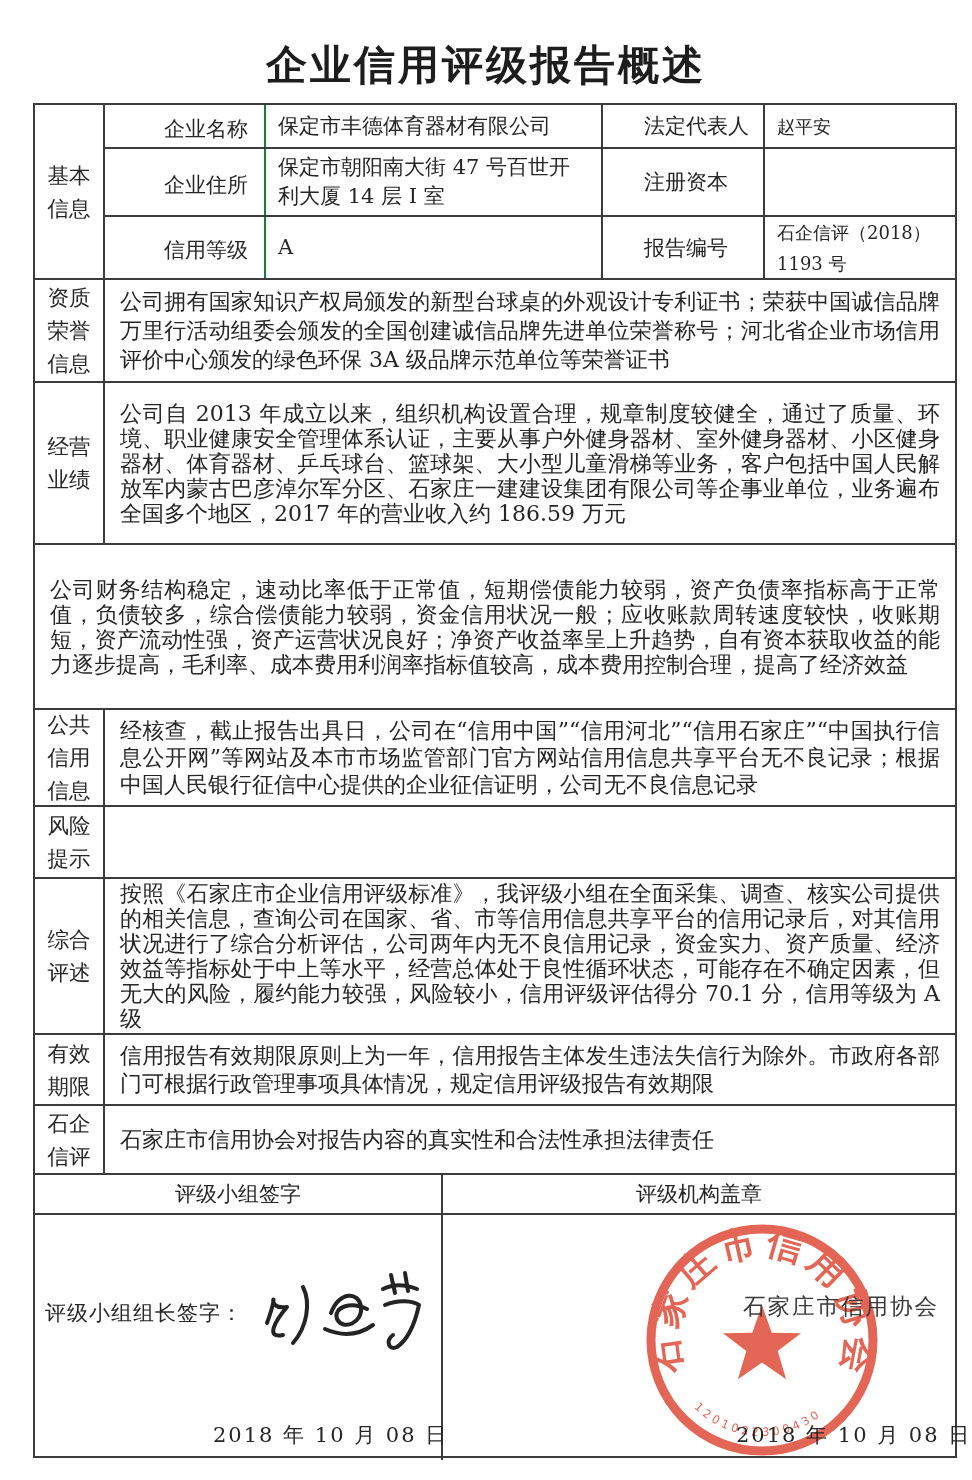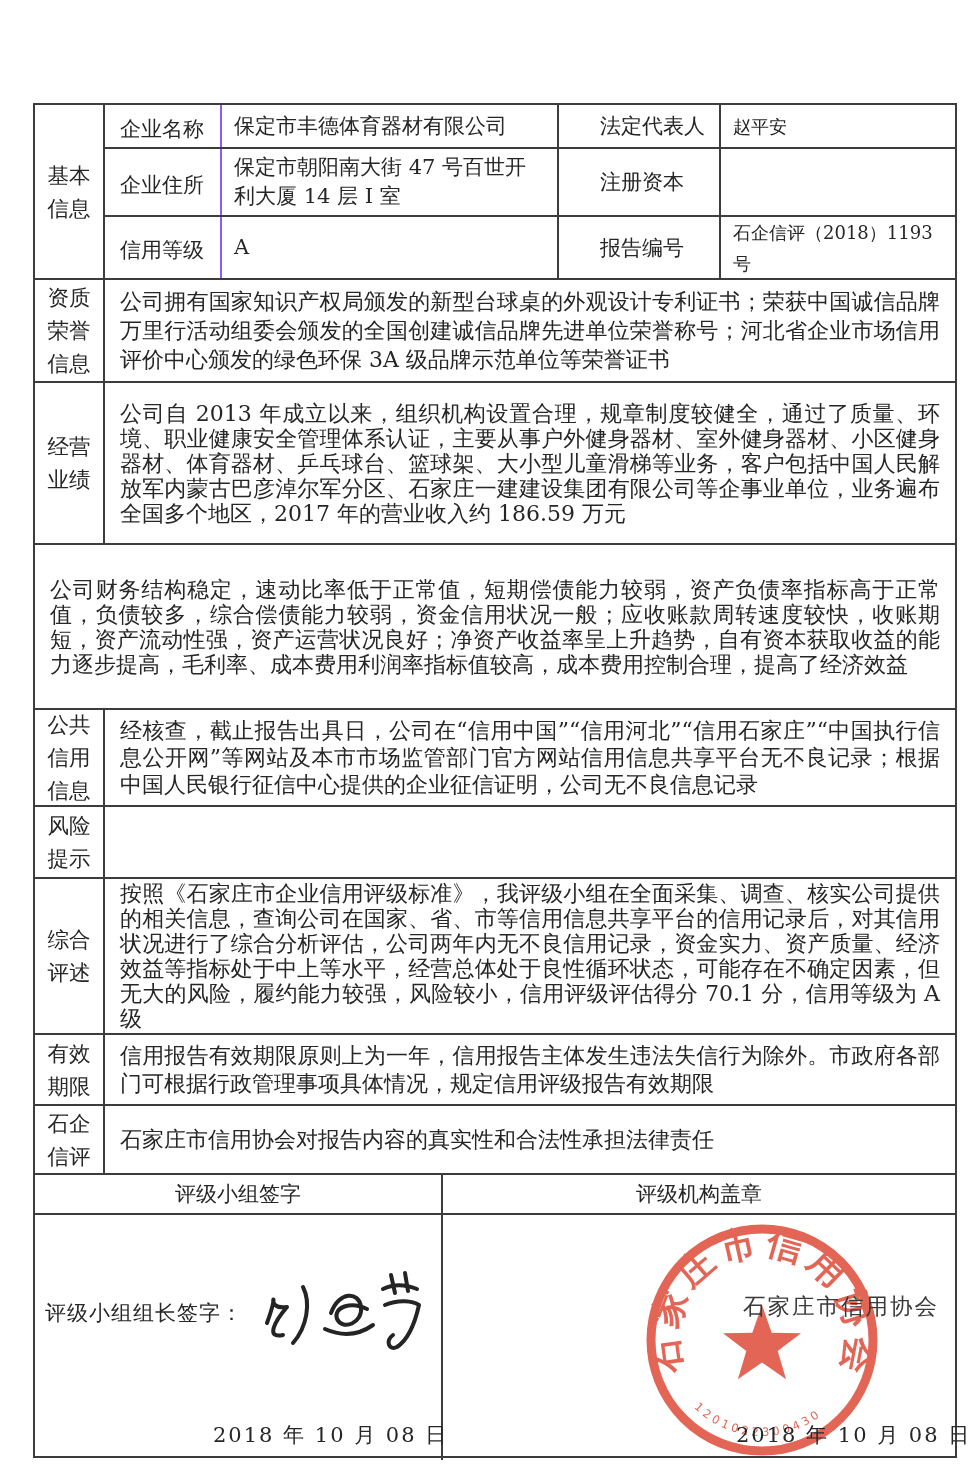--- a/index.html
+++ b/index.html
@@ -56,22 +56,22 @@
   .s2 .txt{line-height:25px;}
   .s3 .txt{line-height:27px;}
   .s4 .txt{line-height:26px;}
   .s5 .txt{line-height:25px;}
   .s6 .txt{line-height:28px;}
   .s7 .txt{line-height:26px;}
   
   .basicwrap{flex:1 1 auto;display:flex;flex-direction:column;}
   .brow{display:flex;border-bottom:2px solid #3c3c3c;box-sizing:border-box;}
   .brow:last-child{border-bottom:none;}
-  .bl{flex:0 0 117px;box-sizing:border-box;border-right:2px solid #8b5cf6;
-      display:flex;align-items:center;padding:5px 0 0 15px;font-size:21px;}
+  .bl{flex:0 0 117px;box-sizing:border-box;border-right:2px solid #15803d;
+      display:flex;align-items:center;padding:5px 0 0 15px;font-size:21px;margin-left:44px;}
   .bv{flex:0 0 337px;box-sizing:border-box;border-right:2px solid #3c3c3c;
       display:flex;align-items:center;padding:3px 12px;font-size:21px;line-height:29px;}
   .bl2{flex:0 0 136px;box-sizing:border-box;border-right:2px solid #3c3c3c;
       display:flex;align-items:center;padding:0 0 0 15px;font-size:21px;margin-left:26px;}
   .bv2{flex:1 1 auto;box-sizing:border-box;
       display:flex;align-items:center;padding:3px 12px;font-size:18px;line-height:31px;}
   
   .signhdr{height:40px;}
   .signhdr .cell{
     display:flex;align-items:center;justify-content:center;
@@ -87,20 +87,21 @@
   .date-left{left:178px;top:206px;}
   .date-right{left:293px;top:206px;z-index:3;}
   .org-name{position:absolute;left:300px;top:76px;font-size:22.5px;letter-spacing:2px;color:#3a3a3a;z-index:3;white-space:nowrap;}
   .stamp{position:absolute;left:199px;top:5px;z-index:2;opacity:0.88;}
 </style>
 </head>
 <body>
 
 <div class="page">
 
+  <h1 class="title">企业信用评级报告概述</h1>
 
   <div class="tbl">
 
     <div class="row" style="height:175px">
       <div class="lab">基本信息</div>
       <div class="basicwrap">
         <div class="brow" style="height:44px">
           <div class="bl">企业名称</div>
           <div class="bv">保定市丰德体育器材有限公司</div>
           <div class="bl2">法定代表人</div>

